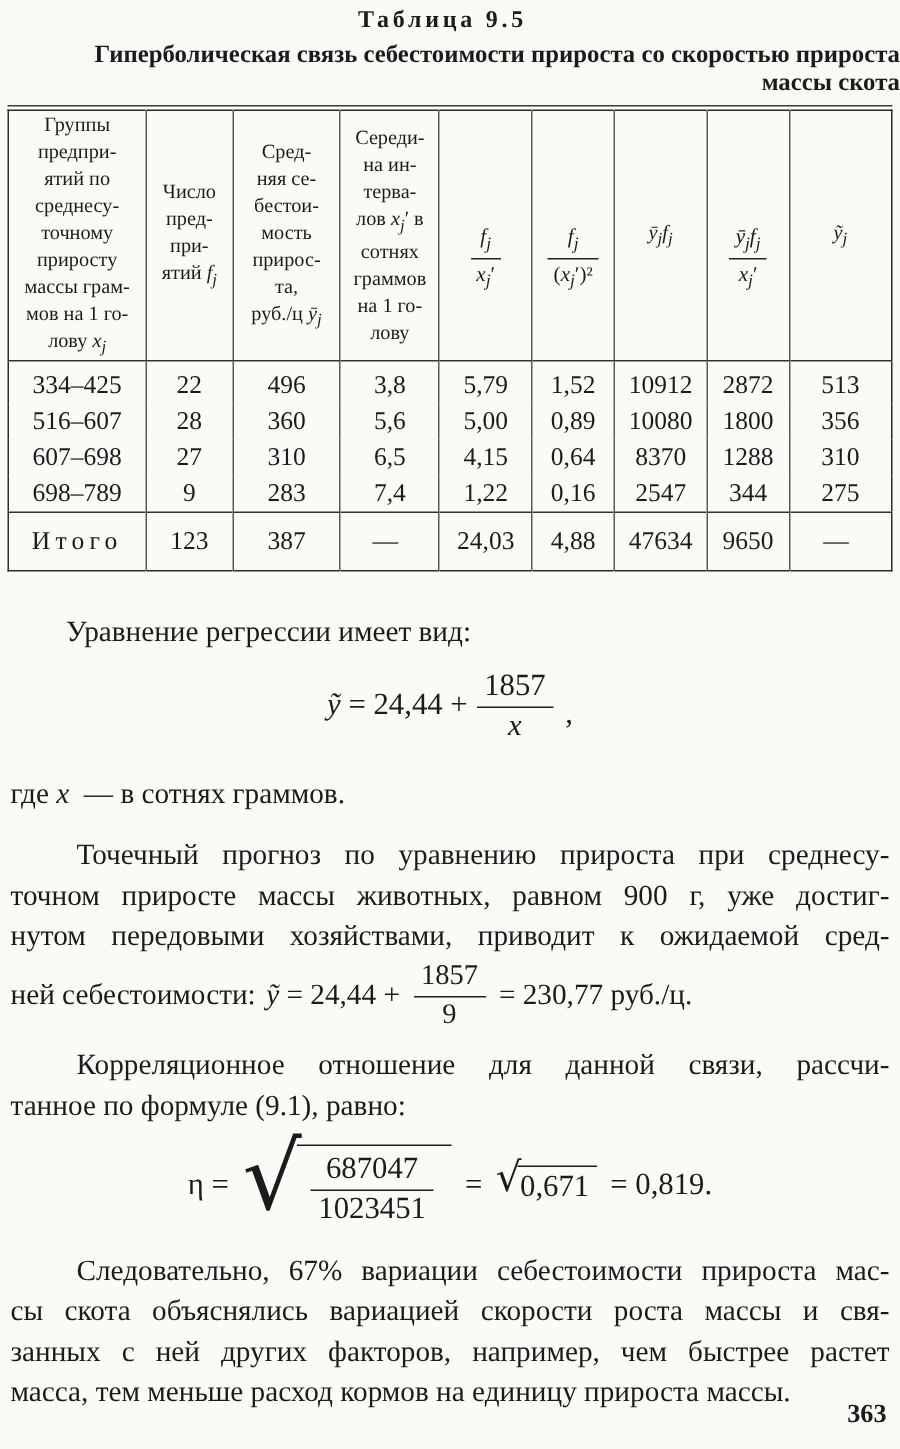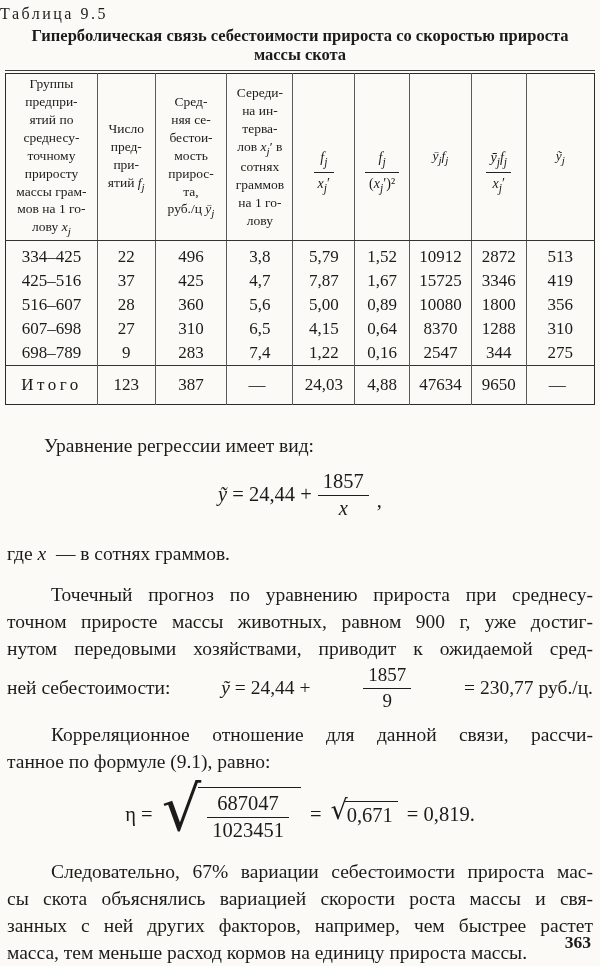--- a/index.html
+++ b/index.html
@@ -2,22 +2,22 @@
 <html><head>
 <meta charset="utf-8">
 <style>
   html,body { margin:0; padding:0; background:#dcdcdc; }
   .page {
     position:relative; width:600px; height:966px; margin:0 auto;
     background:#fbfaf6; color:#1b1b1b; overflow:hidden;
     font-family:"Liberation Serif","DejaVu Serif",serif;
   }
   
-  .tlabel { text-align:left; font-size:16px; letter-spacing:2.5px; padding:5px 10px 0 0; }
-  .caption { text-align:center; font-weight:bold; font-size:16.5px; line-height:1.18; margin-top:3px; }
+  .tlabel { text-align:center; font-size:16px; letter-spacing:2.5px; padding:5px 10px 0 0;font-weight:bold; }
+  .caption { text-align:right; font-weight:bold; font-size:16.5px; line-height:1.18; margin-top:3px; }
   
   .twrap { margin:5px 5px 0; border-top:1.5px solid #3c3c3c; padding-top:2px; }
   table.stats { width:100%; border-collapse:collapse; table-layout:fixed; border:1.8px solid #2b2b2b; }
   .stats th, .stats td { border-left:1px solid #5a5a5a; font-weight:normal; }
   .stats th:first-child, .stats td:first-child { border-left:none; }
   .stats thead th {
     border-bottom:1.2px solid #333; height:166px; vertical-align:middle;
     text-align:center; font-size:13.5px; line-height:1.33; padding:0 2px;
   }
   .stats tbody td { font-size:17px; height:24px; line-height:24px; text-align:center; padding:0; white-space:nowrap; }
@@ -40,21 +40,21 @@
   .s1 { margin-top:27px; }
   .p2 { margin-top:14px; } .p3 { margin-top:9px; } .p4 { margin-top:16px; }
   
   .eq { display:flex; justify-content:center; align-items:center; font-size:20.5px; }
   .eq1 { margin-top:11px; } .eq2 { margin-top:12px; gap:9px; }
   .where { margin-top:20px; }
   .frac { display:inline-block; text-align:center; margin:0 6px; vertical-align:middle; }
   .frac .n { display:block; padding:0 5px 2px; }
   .frac .d { display:block; border-top:1.6px solid #1d1d1d; padding:1px 5px 0; }
   .eq .tail { align-self:flex-end; padding-bottom:8px; margin-left:2px; }
-  .mline { display:flex; align-items:center; gap:7px; font-size:19.5px; padding:0 7px; margin-top:2px;justify-content:space-between; }
+  .mline { display:flex; align-items:center; gap:7px; font-size:19.5px; padding:0 7px; margin-top:2px; }
   .mline .frac { margin:0 2px; font-size:19px; }
   .sqrt { display:inline-flex; align-items:flex-start; }
   .sqrt .sg { font-family:"DejaVu Serif",serif; line-height:0.8; margin-right:-3px; display:inline-block; }
   .sqrt.big .sg { font-size:62px; transform:translateY(-3px); }
   .sqrt.sm  .sg { font-size:27px; transform:translateY(-2px); }
   .sqrt .bd { border-top:1.7px solid #1d1d1d; padding:4px 6px 0 3px; }
   .sqrt.sm .bd { padding:2px 5px 0 2px; }
   .pageno { position:absolute; right:9px; bottom:13px; font-weight:bold; font-size:17.5px; }
 </style>
 </head>
@@ -116,31 +116,20 @@
           <td class="c1">22</td>
           <td class="c2">496</td>
           <td class="c3">3,8</td>
           <td class="c4">5,79</td>
           <td class="c5">1,52</td>
           <td class="c6">10912</td>
           <td class="c7">2872</td>
           <td class="c8">513</td>
         </tr>
         <tr>
-          <td class="c0">425–516</td>
-          <td class="c1">37</td>
-          <td class="c2">425</td>
-          <td class="c3">4,7</td>
-          <td class="c4">7,87</td>
-          <td class="c5">1,67</td>
-          <td class="c6">15725</td>
-          <td class="c7">3346</td>
-          <td class="c8">419</td>
-        </tr>
-        <tr>
           <td class="c0">516–607</td>
           <td class="c1">28</td>
           <td class="c2">360</td>
           <td class="c3">5,6</td>
           <td class="c4">5,00</td>
           <td class="c5">0,89</td>
           <td class="c6">10080</td>
           <td class="c7">1800</td>
           <td class="c8">356</td>
         </tr>

